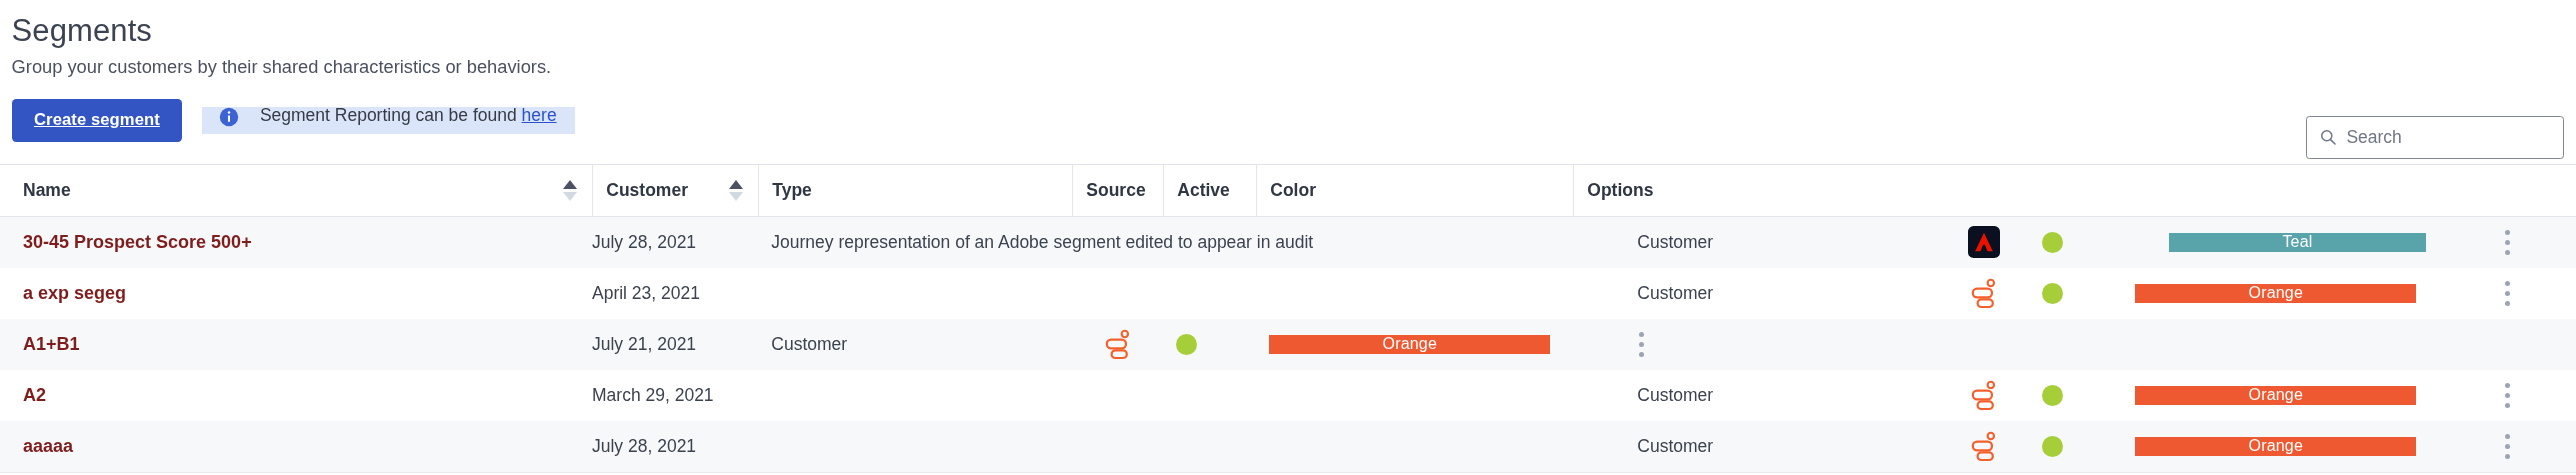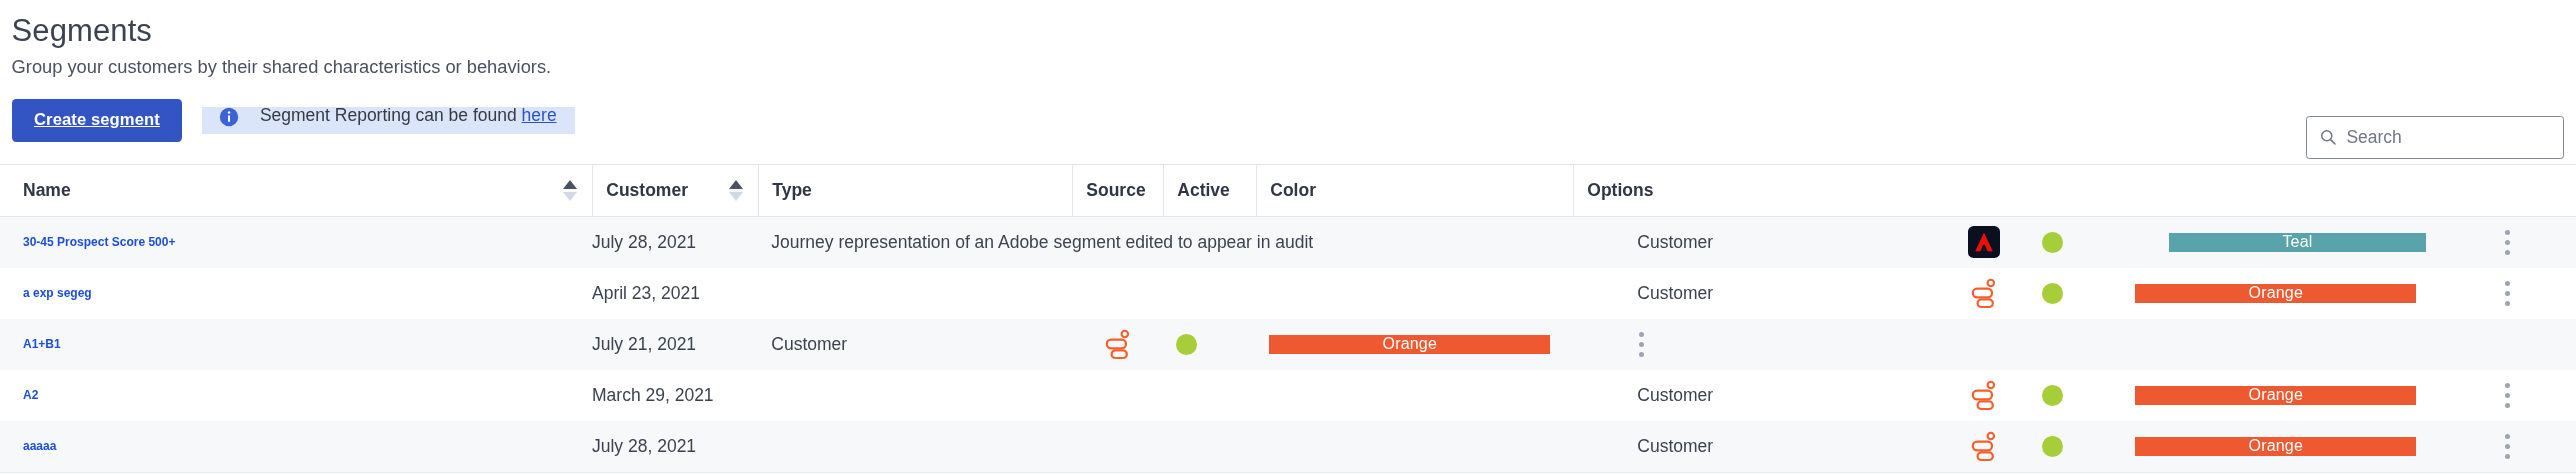--- a/index.html
+++ b/index.html
@@ -187,23 +187,23 @@
   .c-name    { width: 592px; flex: 0 0 592px; }
   .c-updated { width: 166px; flex: 0 0 166px; }
   .c-desc    { width: 866px; flex: 0 0 866px; }
   .c-type    { width: 314px; flex: 0 0 314px; }
   .c-source  { width: 91px; flex: 0 0 91px; justify-content: center; }
   .c-active  { width: 93px; flex: 0 0 93px; justify-content: flex-start; }
   .c-color   { width: 317px; flex: 0 0 317px; }
   .c-options { width: 136px; flex: 0 0 136px; justify-content: center; }
 
   .td.c-name a {
-    color: #1d4ed8;
+    color: #7f1d1d;
     font-weight: bold;
-    font-size: 12px;
+    font-size: 18px;
     text-decoration: none;
     cursor: pointer;
     white-space: nowrap;
   }
   .td.c-desc { color: #3b4350; white-space: nowrap; overflow: hidden; }
   .td.c-updated { padding-left: 0; padding-right: 13.3px; }
 
   
   .src-icon { width: 32px; height: 32px; display: block; }
 

